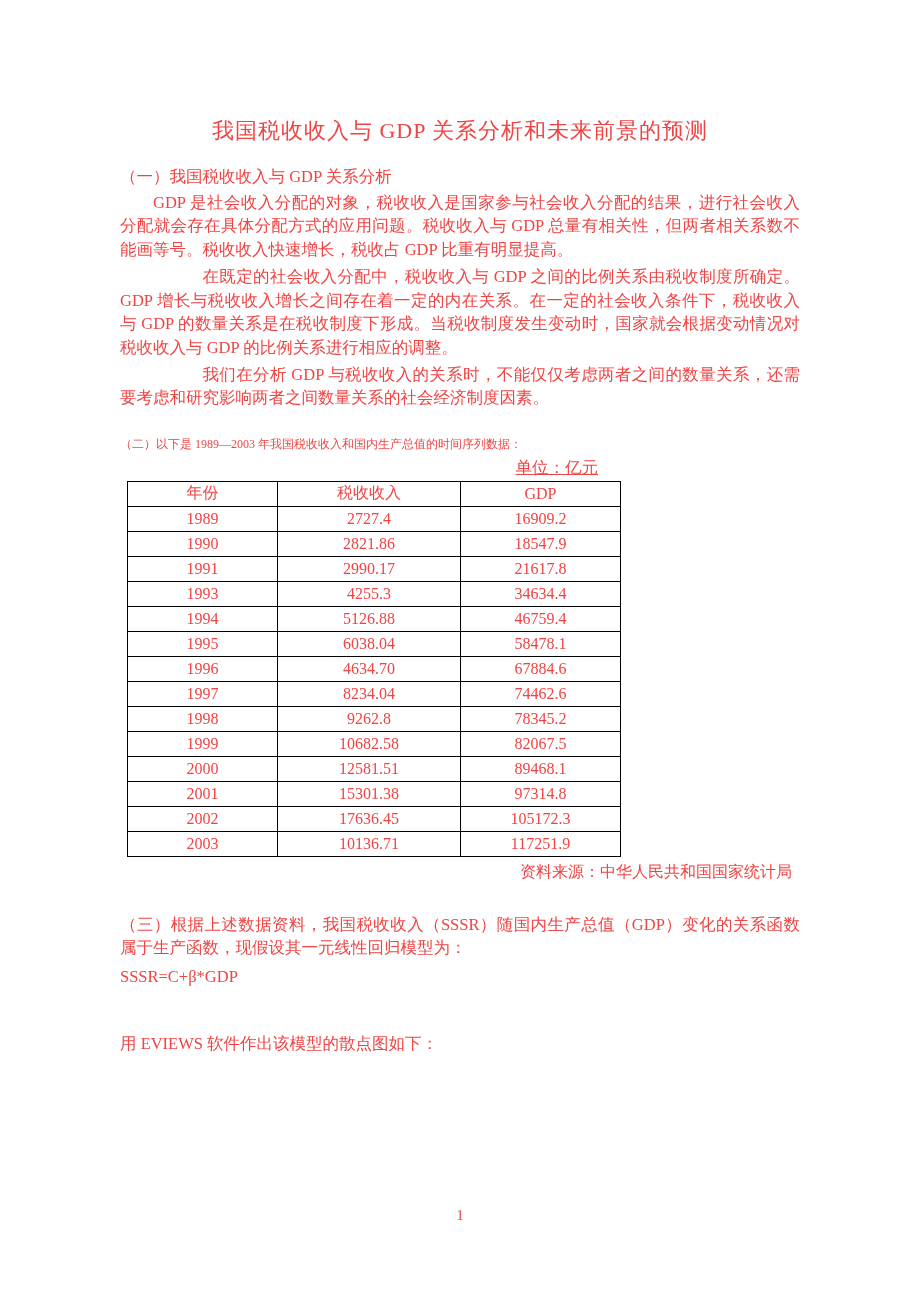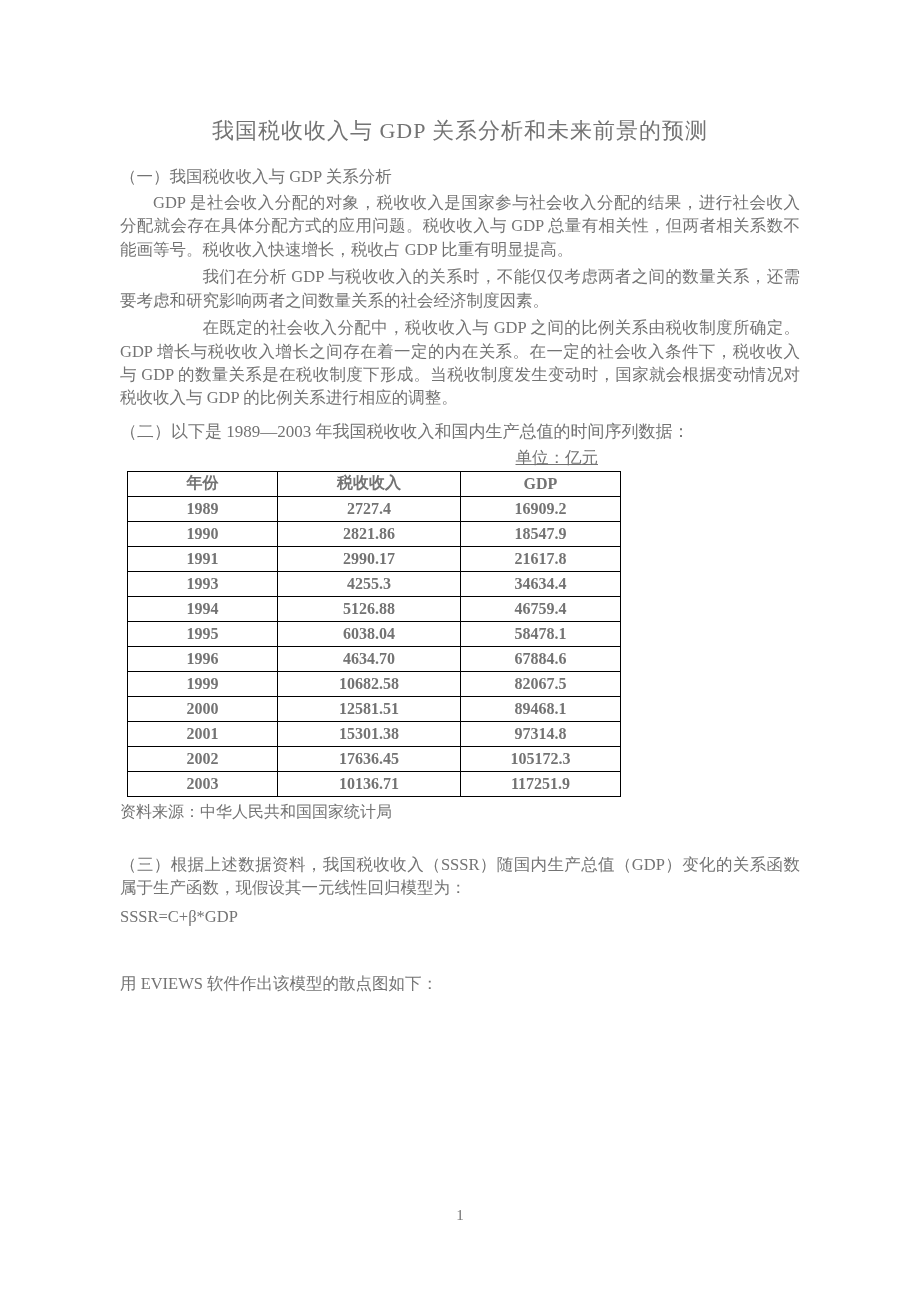--- a/index.html
+++ b/index.html
@@ -2,21 +2,21 @@
 <html><head>
 <meta charset="utf-8">
 <style>
   * { margin: 0; padding: 0; box-sizing: border-box; }
   html, body { background: #ffffff; }
   .page {
     width: 920px;
     height: 1302px;
     margin: 0 auto;
     background: #ffffff;
-    color: #737373;
+    color: #ef4444;
     font-family: "Liberation Serif", "DejaVu Serif", serif;
     position: relative;
     padding: 116px 120px 0 120px;
     overflow: hidden;
   }
   .doc-title {
     text-align: center;
     font-size: 22px;
     font-weight: normal;
     letter-spacing: 1px;
@@ -27,22 +27,22 @@
     margin-bottom: 3px;
   }
   .para {
     font-size: 16.5px;
     line-height: 1.42;
     text-align: justify;
   }
   .indent-2 { text-indent: 2em; }
   .indent-5 { text-indent: 5em; margin-top: 4px; }
   .s2-heading {
-    font-size: 17px;
-    margin-top: 10px;
+    font-size: 12px;
+    margin-top: 26px;
   }
   .unit-row {
     width: 493px;
     margin-left: 7px;
     text-align: right;
     font-size: 16.5px;
     padding-right: 22px;
     margin-top: 4px;
     text-decoration: underline;
   }
@@ -52,29 +52,29 @@
     margin-top: 2px;
     table-layout: fixed;
     width: 493px;
   }
   table.data-table th, table.data-table td {
     border: 1px solid #000000;
     height: 25px;
     text-align: center;
     vertical-align: middle;
     font-size: 16px;
-    font-weight: bold;
+    font-weight: normal;
     padding: 0;
   }
   table.data-table col.c1 { width: 150px; }
   table.data-table col.c2 { width: 183px; }
   table.data-table col.c3 { width: 160px; }
   .source-note {
     font-size: 16px;
-    text-align: left;
+    text-align: right;
     padding-right: 8px;
     margin-top: 5px;
   }
   .section3 { margin-top: 30px; }
   .formula-line {
     font-size: 16.5px;
     line-height: 1.42;
     margin-top: 5px;
   }
   .eviews-line {
@@ -94,22 +94,22 @@
 </head>
 <body>
 
 <div class="page">
 
   <h1 class="doc-title">我国税收收入与 GDP 关系分析和未来前景的预测</h1>
 
   <div>
     <div class="s1-heading">（一）我国税收收入与 GDP 关系分析</div>
     <p class="para indent-2">GDP 是社会收入分配的对象，税收收入是国家参与社会收入分配的结果，进行社会收入分配就会存在具体分配方式的应用问题。税收收入与 GDP 总量有相关性，但两者相关系数不能画等号。税收收入快速增长，税收占 GDP 比重有明显提高。</p>
+    <p class="para indent-5">在既定的社会收入分配中，税收收入与 GDP 之间的比例关系由税收制度所确定。GDP 增长与税收收入增长之间存在着一定的内在关系。在一定的社会收入条件下，税收收入与 GDP 的数量关系是在税收制度下形成。当税收制度发生变动时，国家就会根据变动情况对税收收入与 GDP 的比例关系进行相应的调整。</p>
     <p class="para indent-5">我们在分析 GDP 与税收收入的关系时，不能仅仅考虑两者之间的数量关系，还需要考虑和研究影响两者之间数量关系的社会经济制度因素。</p>
-    <p class="para indent-5">在既定的社会收入分配中，税收收入与 GDP 之间的比例关系由税收制度所确定。GDP 增长与税收收入增长之间存在着一定的内在关系。在一定的社会收入条件下，税收收入与 GDP 的数量关系是在税收制度下形成。当税收制度发生变动时，国家就会根据变动情况对税收收入与 GDP 的比例关系进行相应的调整。</p>
   </div>
 
   <div>
     <div class="s2-heading">（二）以下是 1989—2003 年我国税收收入和国内生产总值的时间序列数据：</div>
     <div class="unit-row">单位：亿元</div>
 
     <table class="data-table">
       <colgroup>
         <col class="c1">
           <col class="c2">
@@ -152,20 +152,30 @@
             <td>1995</td>
             <td>6038.04</td>
             <td>58478.1</td>
           </tr>
           <tr>
             <td>1996</td>
             <td>4634.70</td>
             <td>67884.6</td>
           </tr>
           <tr>
+            <td>1997</td>
+            <td>8234.04</td>
+            <td>74462.6</td>
+          </tr>
+          <tr>
+            <td>1998</td>
+            <td>9262.8</td>
+            <td>78345.2</td>
+          </tr>
+          <tr>
             <td>1999</td>
             <td>10682.58</td>
             <td>82067.5</td>
           </tr>
           <tr>
             <td>2000</td>
             <td>12581.51</td>
             <td>89468.1</td>
           </tr>
           <tr>

